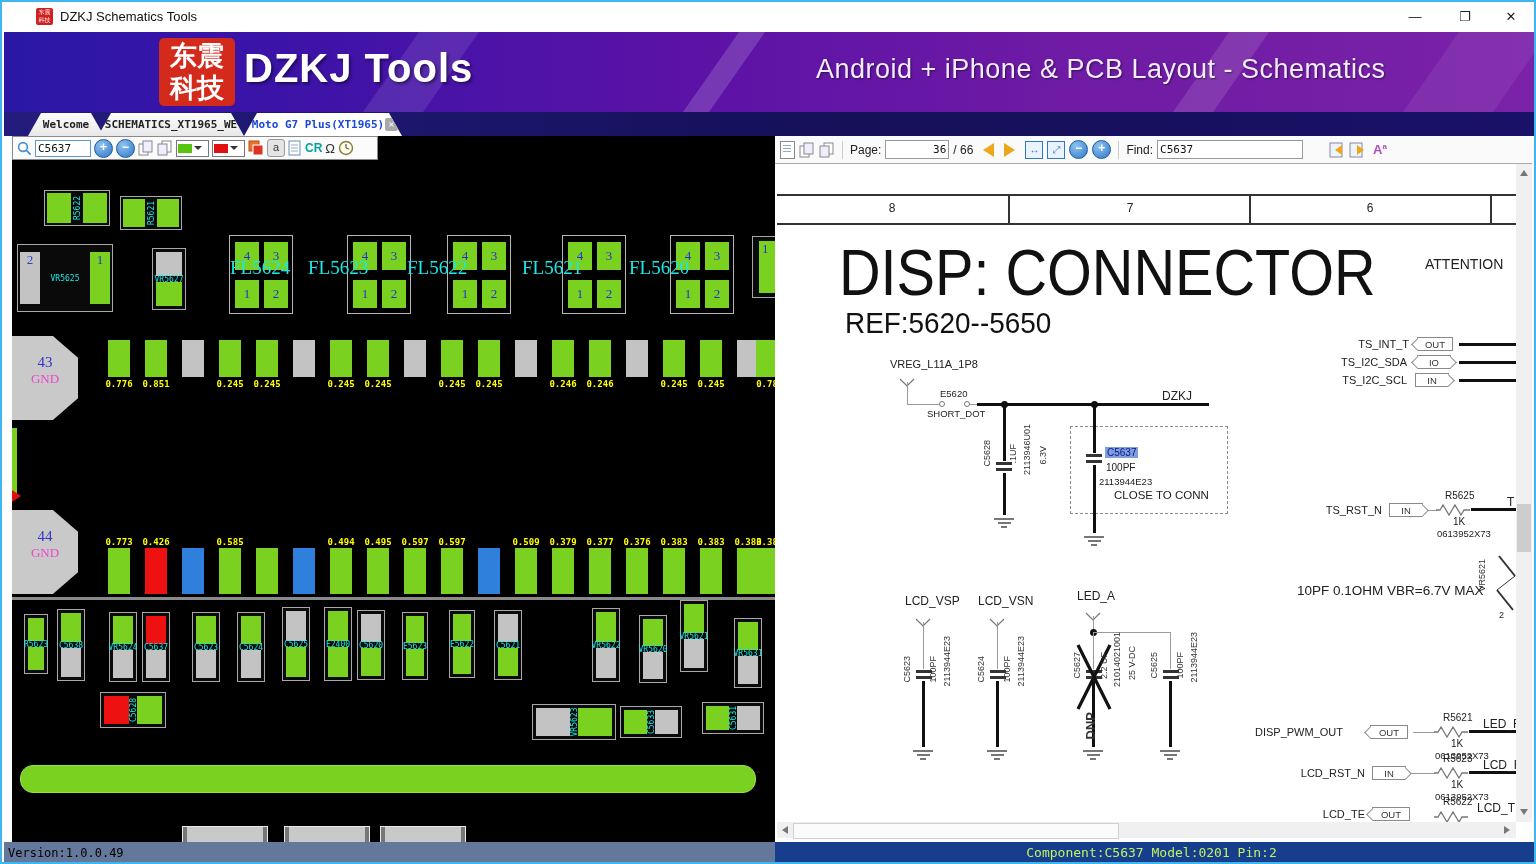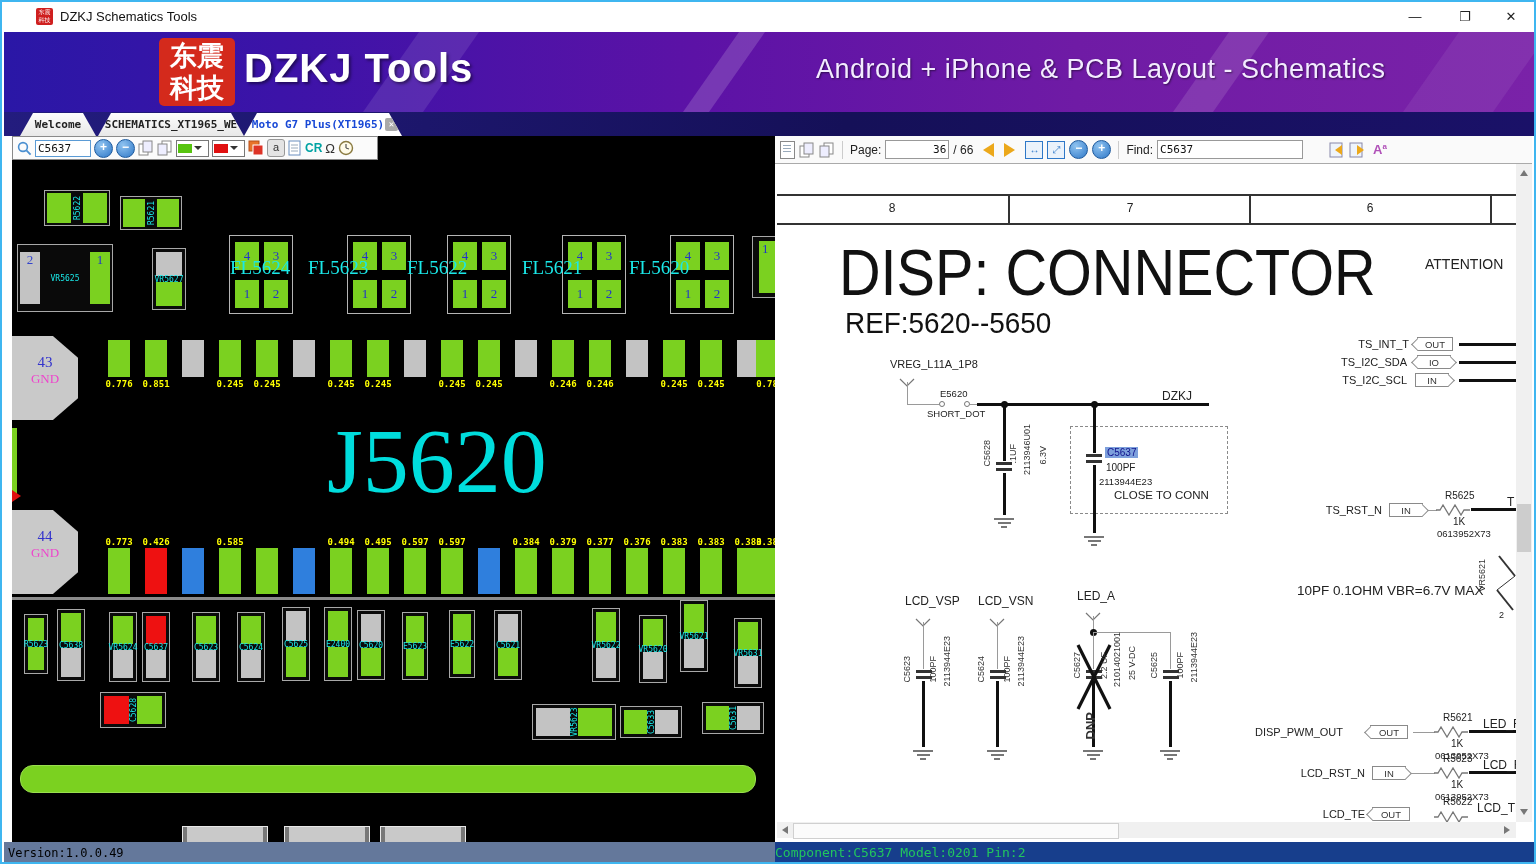--- a/index.html
+++ b/index.html
@@ -90,21 +90,21 @@
   .hl{background:#7da0dc;color:#10128c;padding:0 2px}
   .dash{position:absolute;border:1.5px dashed #8a8a8a}
   
   .sb{position:absolute;background:#f0f0f0}
   .sbthumb{position:absolute;background:#cdcdcd}
   .sbarrow{position:absolute;width:0;height:0}
   
   #statusL{position:absolute;left:2px;top:840px;width:771px;height:22px;background:#64789b;
            font:12px "DejaVu Sans Mono",monospace;color:#000;line-height:22px;padding-left:4px;box-sizing:border-box}
   #statusR{position:absolute;left:773px;top:840px;width:761px;height:22px;background:#173e8c;
-           font:13px "DejaVu Sans Mono",monospace;color:#22c55e;line-height:22px;text-align:left;padding-right:8px;box-sizing:border-box}
+           font:13px "DejaVu Sans Mono",monospace;color:#bef264;line-height:22px;text-align:center;padding-right:8px;box-sizing:border-box}
 </style>
 </head>
 <body>
 
 <div id="win">
 
   <div id="titlebar">
     <div id="applogo">
       <span>东震</span><br><span>科技</span>
     </div>
@@ -120,21 +120,21 @@
     <div class="streak" style="left:1190px;top:-10px;width:40px;height:120px;background:rgba(255,255,255,0.12)"></div>
     <div class="streak" style="left:1420px;top:-10px;width:90px;height:120px;background:rgba(255,255,255,0.07)"></div>
     <div id="bannerlogo">
       <span>东震</span><br><span>科技</span>
     </div>
     <div id="tagline">Android + iPhone &amp; PCB Layout - Schematics</div>
     <div id="brand">DZKJ Tools</div>
   </div>
 
   <div id="tabbar">
-    <div class="tab" style="left:16px;width:76px">Welcome</div>
+    <div class="tab" style="left:24px;width:76px">Welcome</div>
     <div class="tab" style="left:94px;width:146px">SCHEMATICS_XT1965_WE</div>
     <div class="tab active" style="left:240px;width:148px;padding-right:10px">
       <span>Moto G7 Plus(XT1965)</span>
       <span class="tabclose">✕</span>
     </div>
   </div>
 
   <div id="lpanel">
     <div id="ltb">
       <svg width="15" height="15">
@@ -201,21 +201,20 @@
         <span class="gnum">43</span>
         <span class="gtxt">GND</span>
       </div>
       <div class="gpoly" style="top:350px">
         <span class="gnum">44</span>
         <span class="gtxt">GND</span>
       </div>
       <div class="pad" style="left:0;top:268px;width:5px;height:66px;background:#7bd120"></div>
       <div class="pad" style="left:0;top:330px;width:0;height:0;border-top:6px solid transparent;border-bottom:6px solid transparent;border-left:9px solid #e01010"></div>
 
-      <div class="pad" style="left:315px;top:248px;font:92px 'Liberation Serif',serif;color:#00dddd">J5620</div>
 
       <div class="pad" style="left:0;top:437px;width:763px;height:3px;background:#8a8a8a"></div>
 
       <div class="pad" style="left:8px;top:605px;width:734px;height:26px;background:#7bd120;border:1px solid #9adf4f;border-radius:13px"></div>
 
       <div class="pad" style="left:170px;top:666px;width:84px;height:16px;background:#c9c9c9;border:1px solid #e8e8e8;border-bottom:none">
           <i style="position:absolute;left:0;top:0;width:4px;height:100%;background:#777"></i>
           <i style="position:absolute;right:0;top:0;width:4px;height:100%;background:#777"></i>
         </div>
       <div class="pad" style="left:272px;top:666px;width:84px;height:16px;background:#c9c9c9;border:1px solid #e8e8e8;border-bottom:none">
@@ -269,21 +268,21 @@
         <div class="pad" style="left: 281px; top: 388px; width: 22px; height: 46px; background: rgb(47, 127, 221);"></div>
         <div class="padv" style="left: 311px; top: 377px; width: 36px;">0.494</div>
         <div class="pad" style="left: 318px; top: 388px; width: 22px; height: 46px; background: rgb(123, 209, 32);"></div>
         <div class="padv" style="left: 348px; top: 377px; width: 36px;">0.495</div>
         <div class="pad" style="left: 355px; top: 388px; width: 22px; height: 46px; background: rgb(123, 209, 32);"></div>
         <div class="padv" style="left: 385px; top: 377px; width: 36px;">0.597</div>
         <div class="pad" style="left: 392px; top: 388px; width: 22px; height: 46px; background: rgb(123, 209, 32);"></div>
         <div class="padv" style="left: 422px; top: 377px; width: 36px;">0.597</div>
         <div class="pad" style="left: 429px; top: 388px; width: 22px; height: 46px; background: rgb(123, 209, 32);"></div>
         <div class="pad" style="left: 466px; top: 388px; width: 22px; height: 46px; background: rgb(47, 127, 221);"></div>
-        <div class="padv" style="left: 496px; top: 377px; width: 36px;">0.384</div>
+        <div class="padv" style="left: 496px; top: 377px; width: 36px;">0.509</div>
         <div class="pad" style="left: 503px; top: 388px; width: 22px; height: 46px; background: rgb(123, 209, 32);"></div>
         <div class="padv" style="left: 533px; top: 377px; width: 36px;">0.379</div>
         <div class="pad" style="left: 540px; top: 388px; width: 22px; height: 46px; background: rgb(123, 209, 32);"></div>
         <div class="padv" style="left: 570px; top: 377px; width: 36px;">0.377</div>
         <div class="pad" style="left: 577px; top: 388px; width: 22px; height: 46px; background: rgb(123, 209, 32);"></div>
         <div class="padv" style="left: 607px; top: 377px; width: 36px;">0.376</div>
         <div class="pad" style="left: 614px; top: 388px; width: 22px; height: 46px; background: rgb(123, 209, 32);"></div>
         <div class="padv" style="left: 644px; top: 377px; width: 36px;">0.383</div>
         <div class="pad" style="left: 651px; top: 388px; width: 22px; height: 46px; background: rgb(123, 209, 32);"></div>
         <div class="padv" style="left: 681px; top: 377px; width: 36px;">0.383</div>

